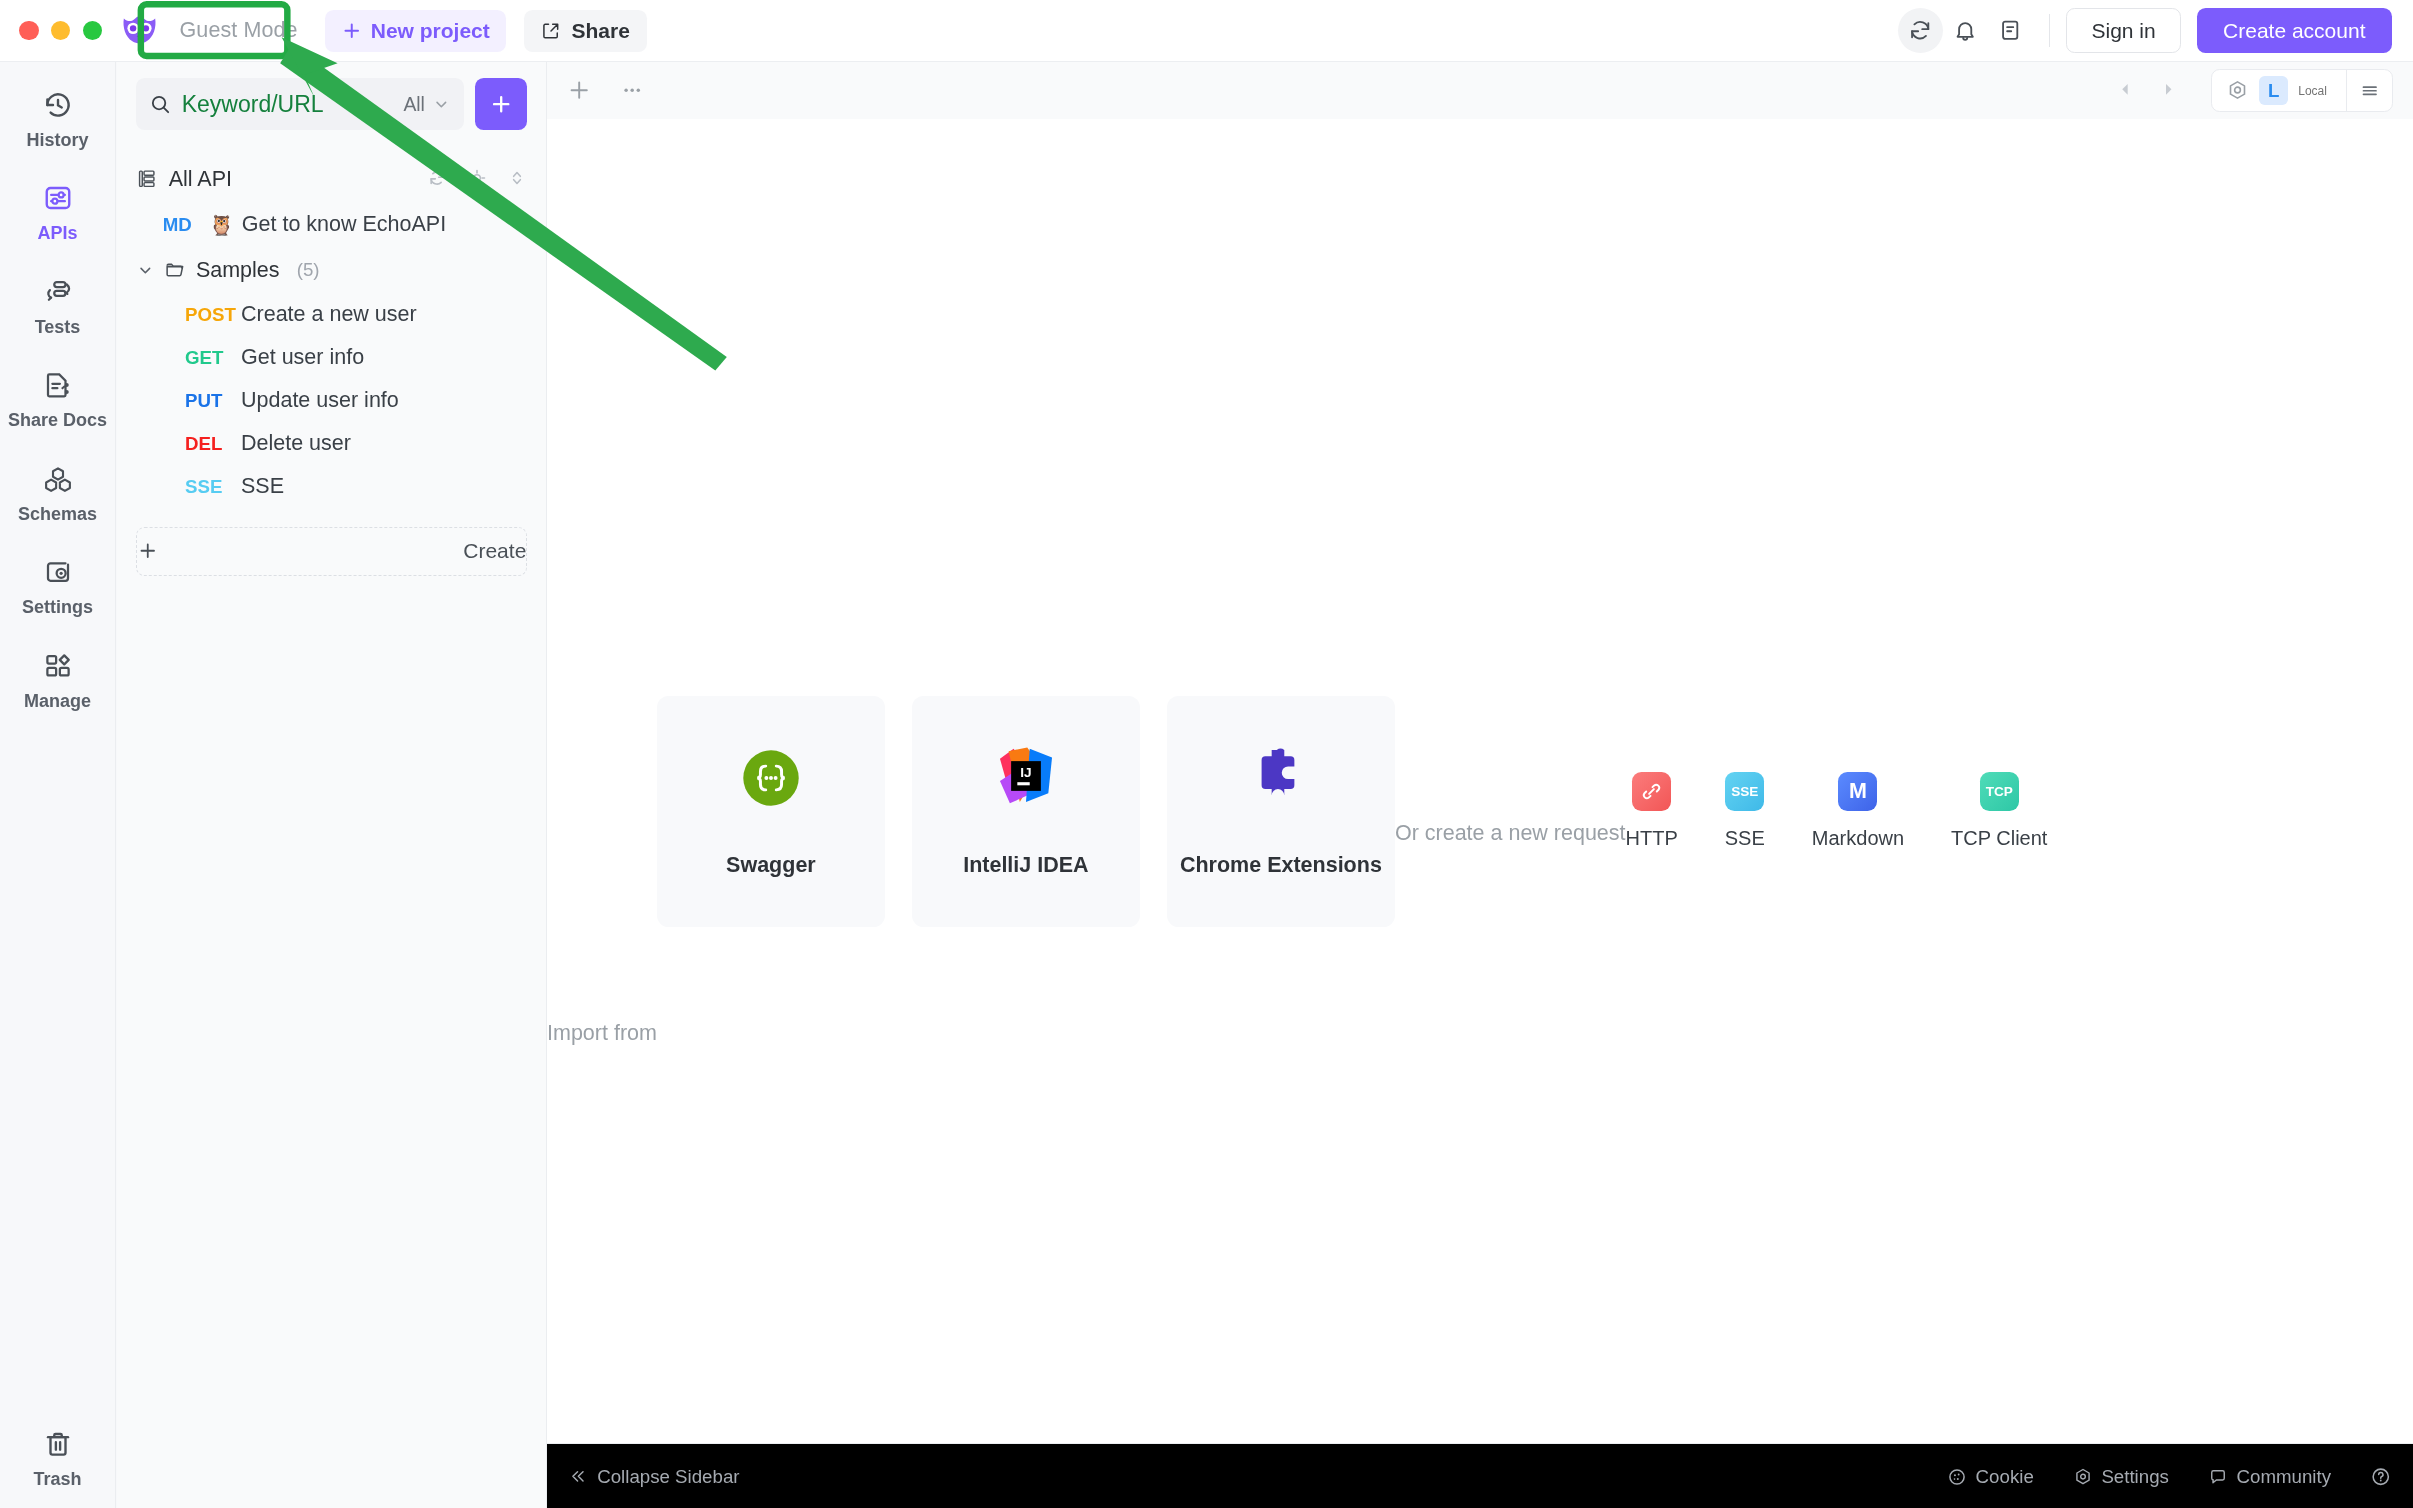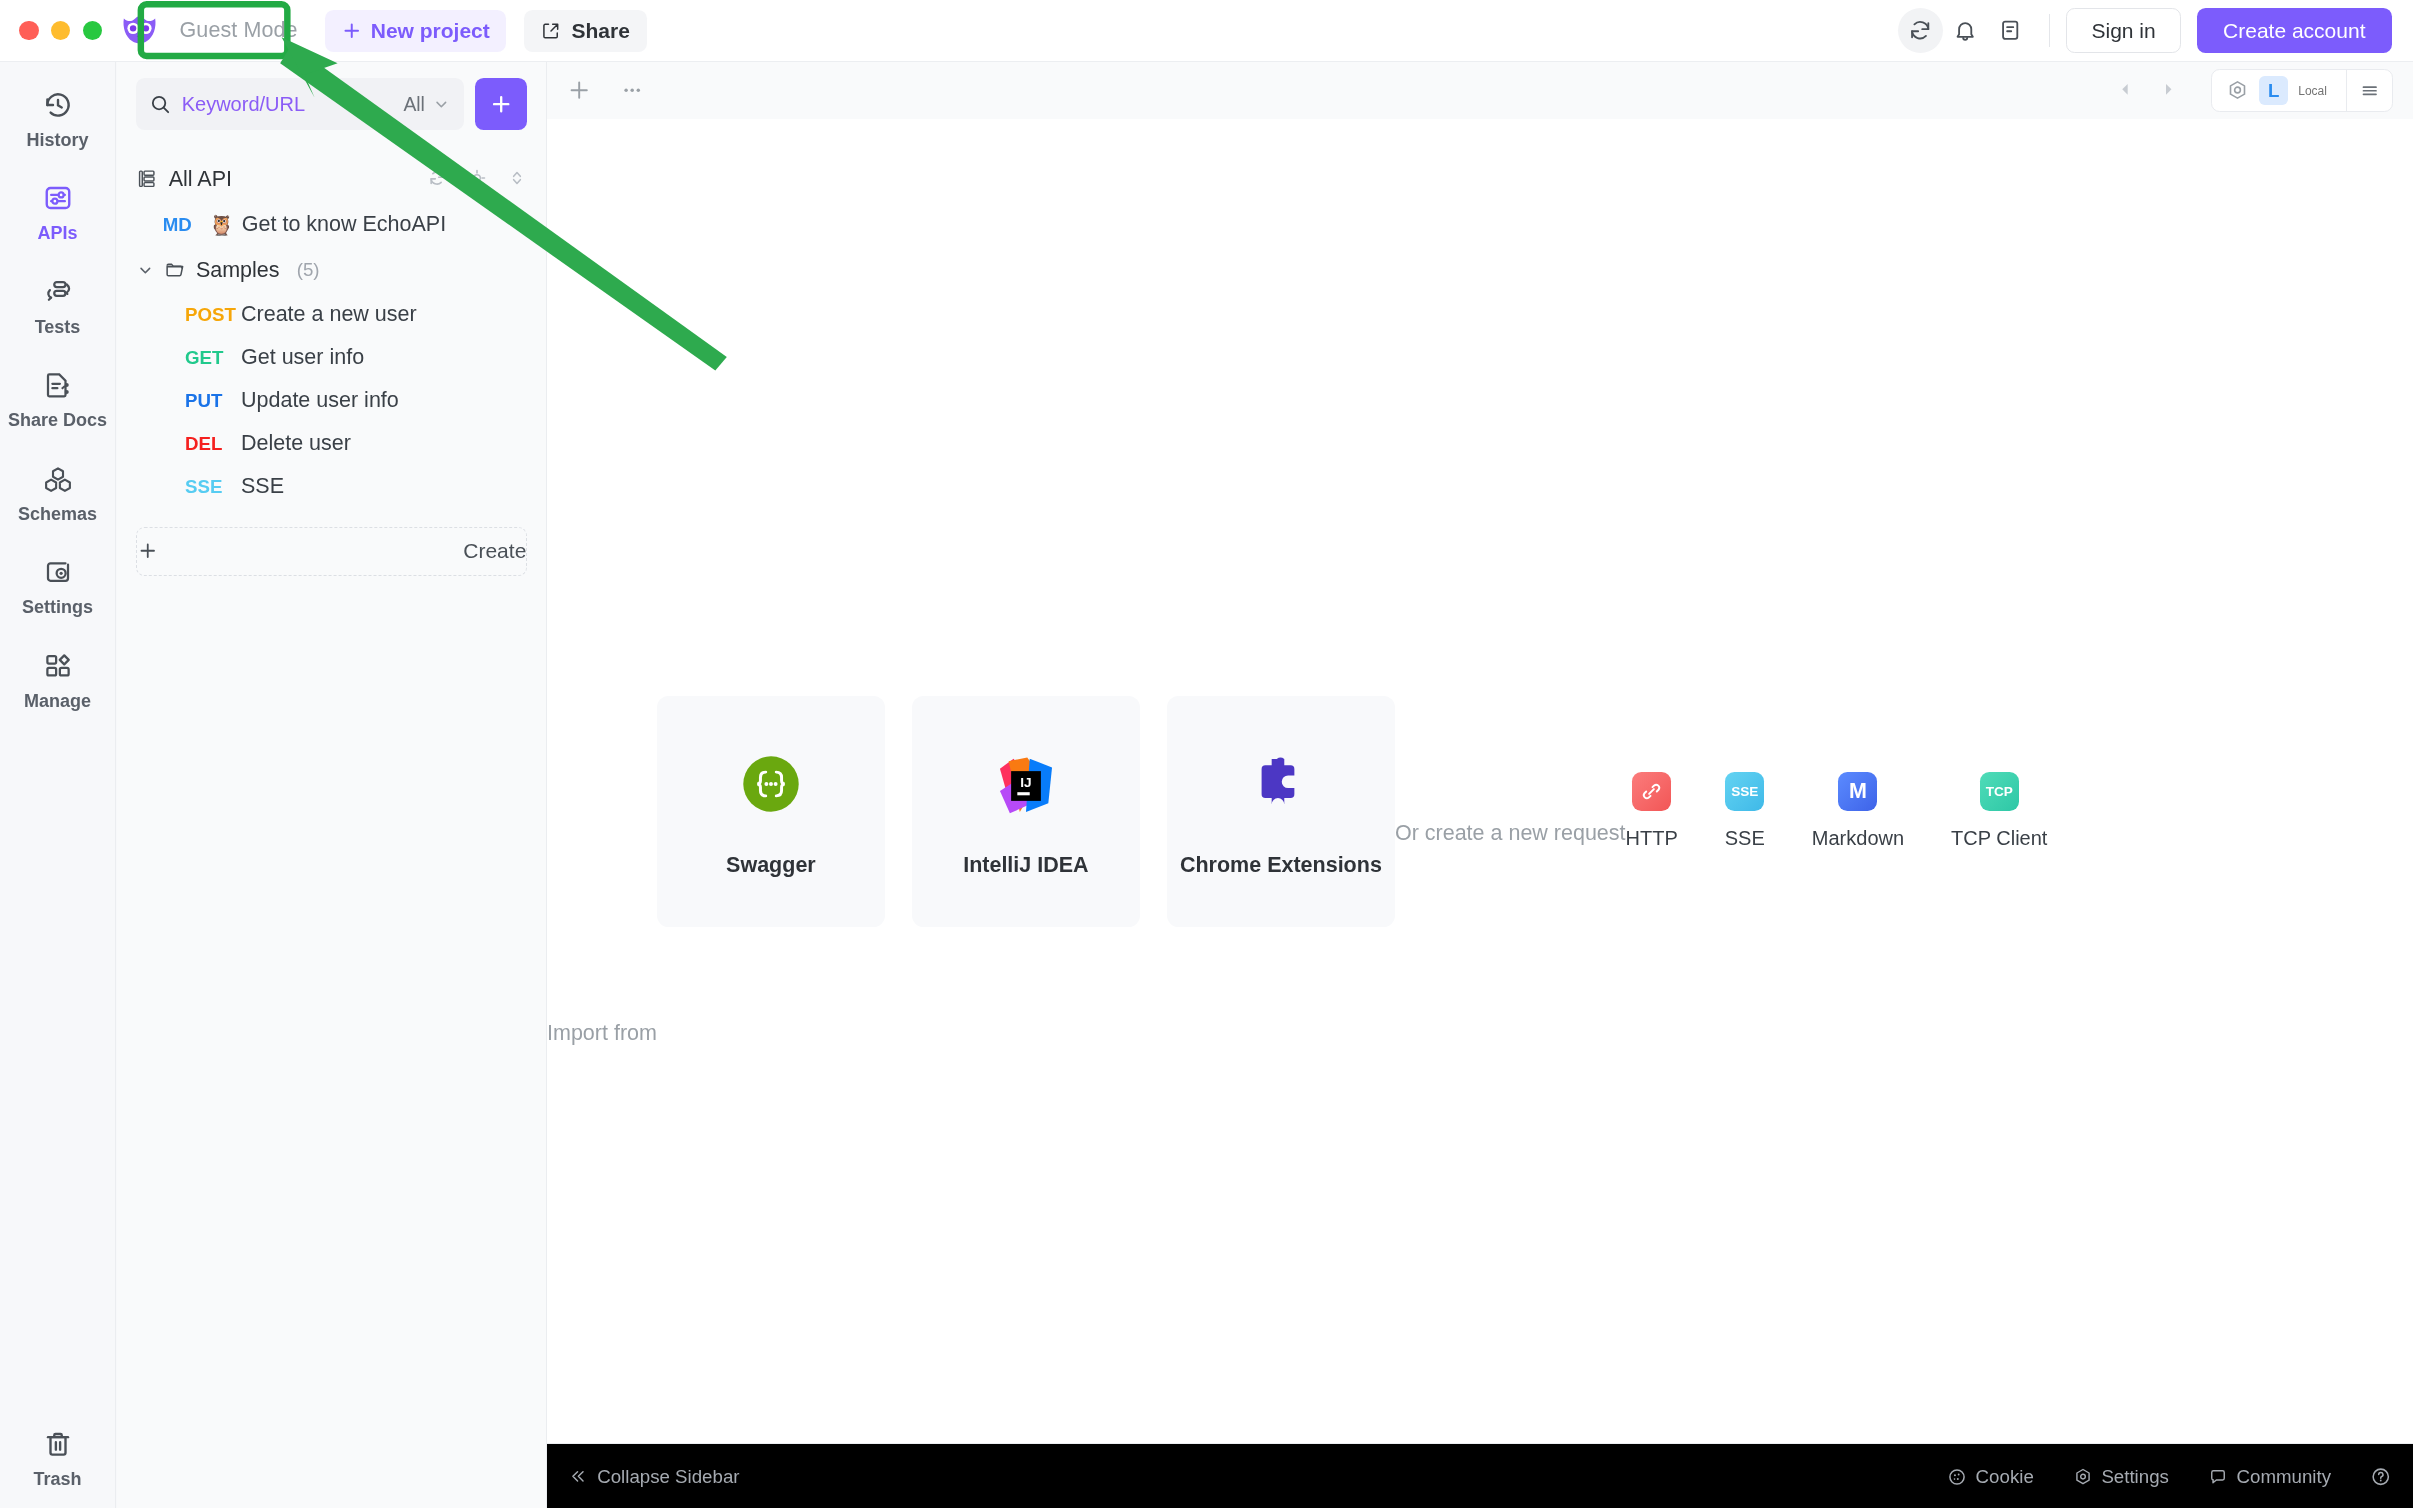--- a/index.html
+++ b/index.html
@@ -74,21 +74,21 @@
   
   .tree {
     position:absolute; left:117px; top:62px; width:430px; height:1447px;
     background:#f9fafb; border-right:0.7px solid #ebedf0;
   }
   .search-row { display:flex; align-items:center; padding:16px 18.7px 0 18.7px; gap:11.5px; }
   .search-box {
     flex:1; height:52px; background:#f1f2f5; border-radius:8.6px;
     display:flex; align-items:center; padding:0 13px; gap:10px; min-width:0;
   }
-  .search-ph { font-size:20px; color:#8b5cf6; white-space:nowrap; }
+  .search-ph { font-size:23px; color:#15803d; white-space:nowrap; }
   .filter-sel { margin-left:auto; display:flex; align-items:center; gap:7.2px; }
   .filter-txt { font-size:19.4px; color:#6b7178; }
   .plus-sq {
     width:52px; height:52px; border-radius:8.6px; background:#7c5cfc;
     display:flex; align-items:center; justify-content:center; cursor:pointer; flex:none;
   }
 
   .allapi-row {
     display:flex; align-items:center; height:46px; margin-top:26px;
     padding:0 18.7px; gap:11.5px; cursor:pointer;
@@ -144,21 +144,21 @@
     position:absolute; left:0; top:57px; width:1866px; height:1340px; background:#ffffff;
     display:flex; flex-direction:row; align-items:center;
   }
   .import-title { margin-top:488px; font-size:21.5px; color:#9aa0a6; }
   .cards { display:flex; gap:27px; margin-top:45px; }
   .card {
     width:228px; height:231px; background:#f8f9fb; border-radius:11.5px;
     display:flex; flex-direction:column; align-items:center; justify-content:center;
     cursor:pointer;
   }
-  .card-ico { width:72px; height:72px; display:flex; align-items:flex-end; justify-content:center; }
+  .card-ico { width:72px; height:72px; display:flex; align-items:flex-start; justify-content:center; }
   .card-label { margin-top:36px; font-size:21.5px; font-weight:bold; color:#2f3338; white-space:nowrap; }
 
   .create-title { margin-top:88px; font-size:21.5px; color:#9aa0a6; }
   .req-row { display:flex; gap:47px; margin-top:43px; }
   .req { display:flex; flex-direction:column; align-items:center; cursor:pointer; }
   .req-ico { width:39px; height:39px; border-radius:9.3px; display:flex; align-items:center; justify-content:center;
              font-size:13.6px; font-weight:bold; color:#fff; }
   .req-label { margin-top:16px; font-size:20px; color:#3a4047; white-space:nowrap; }
 
   

